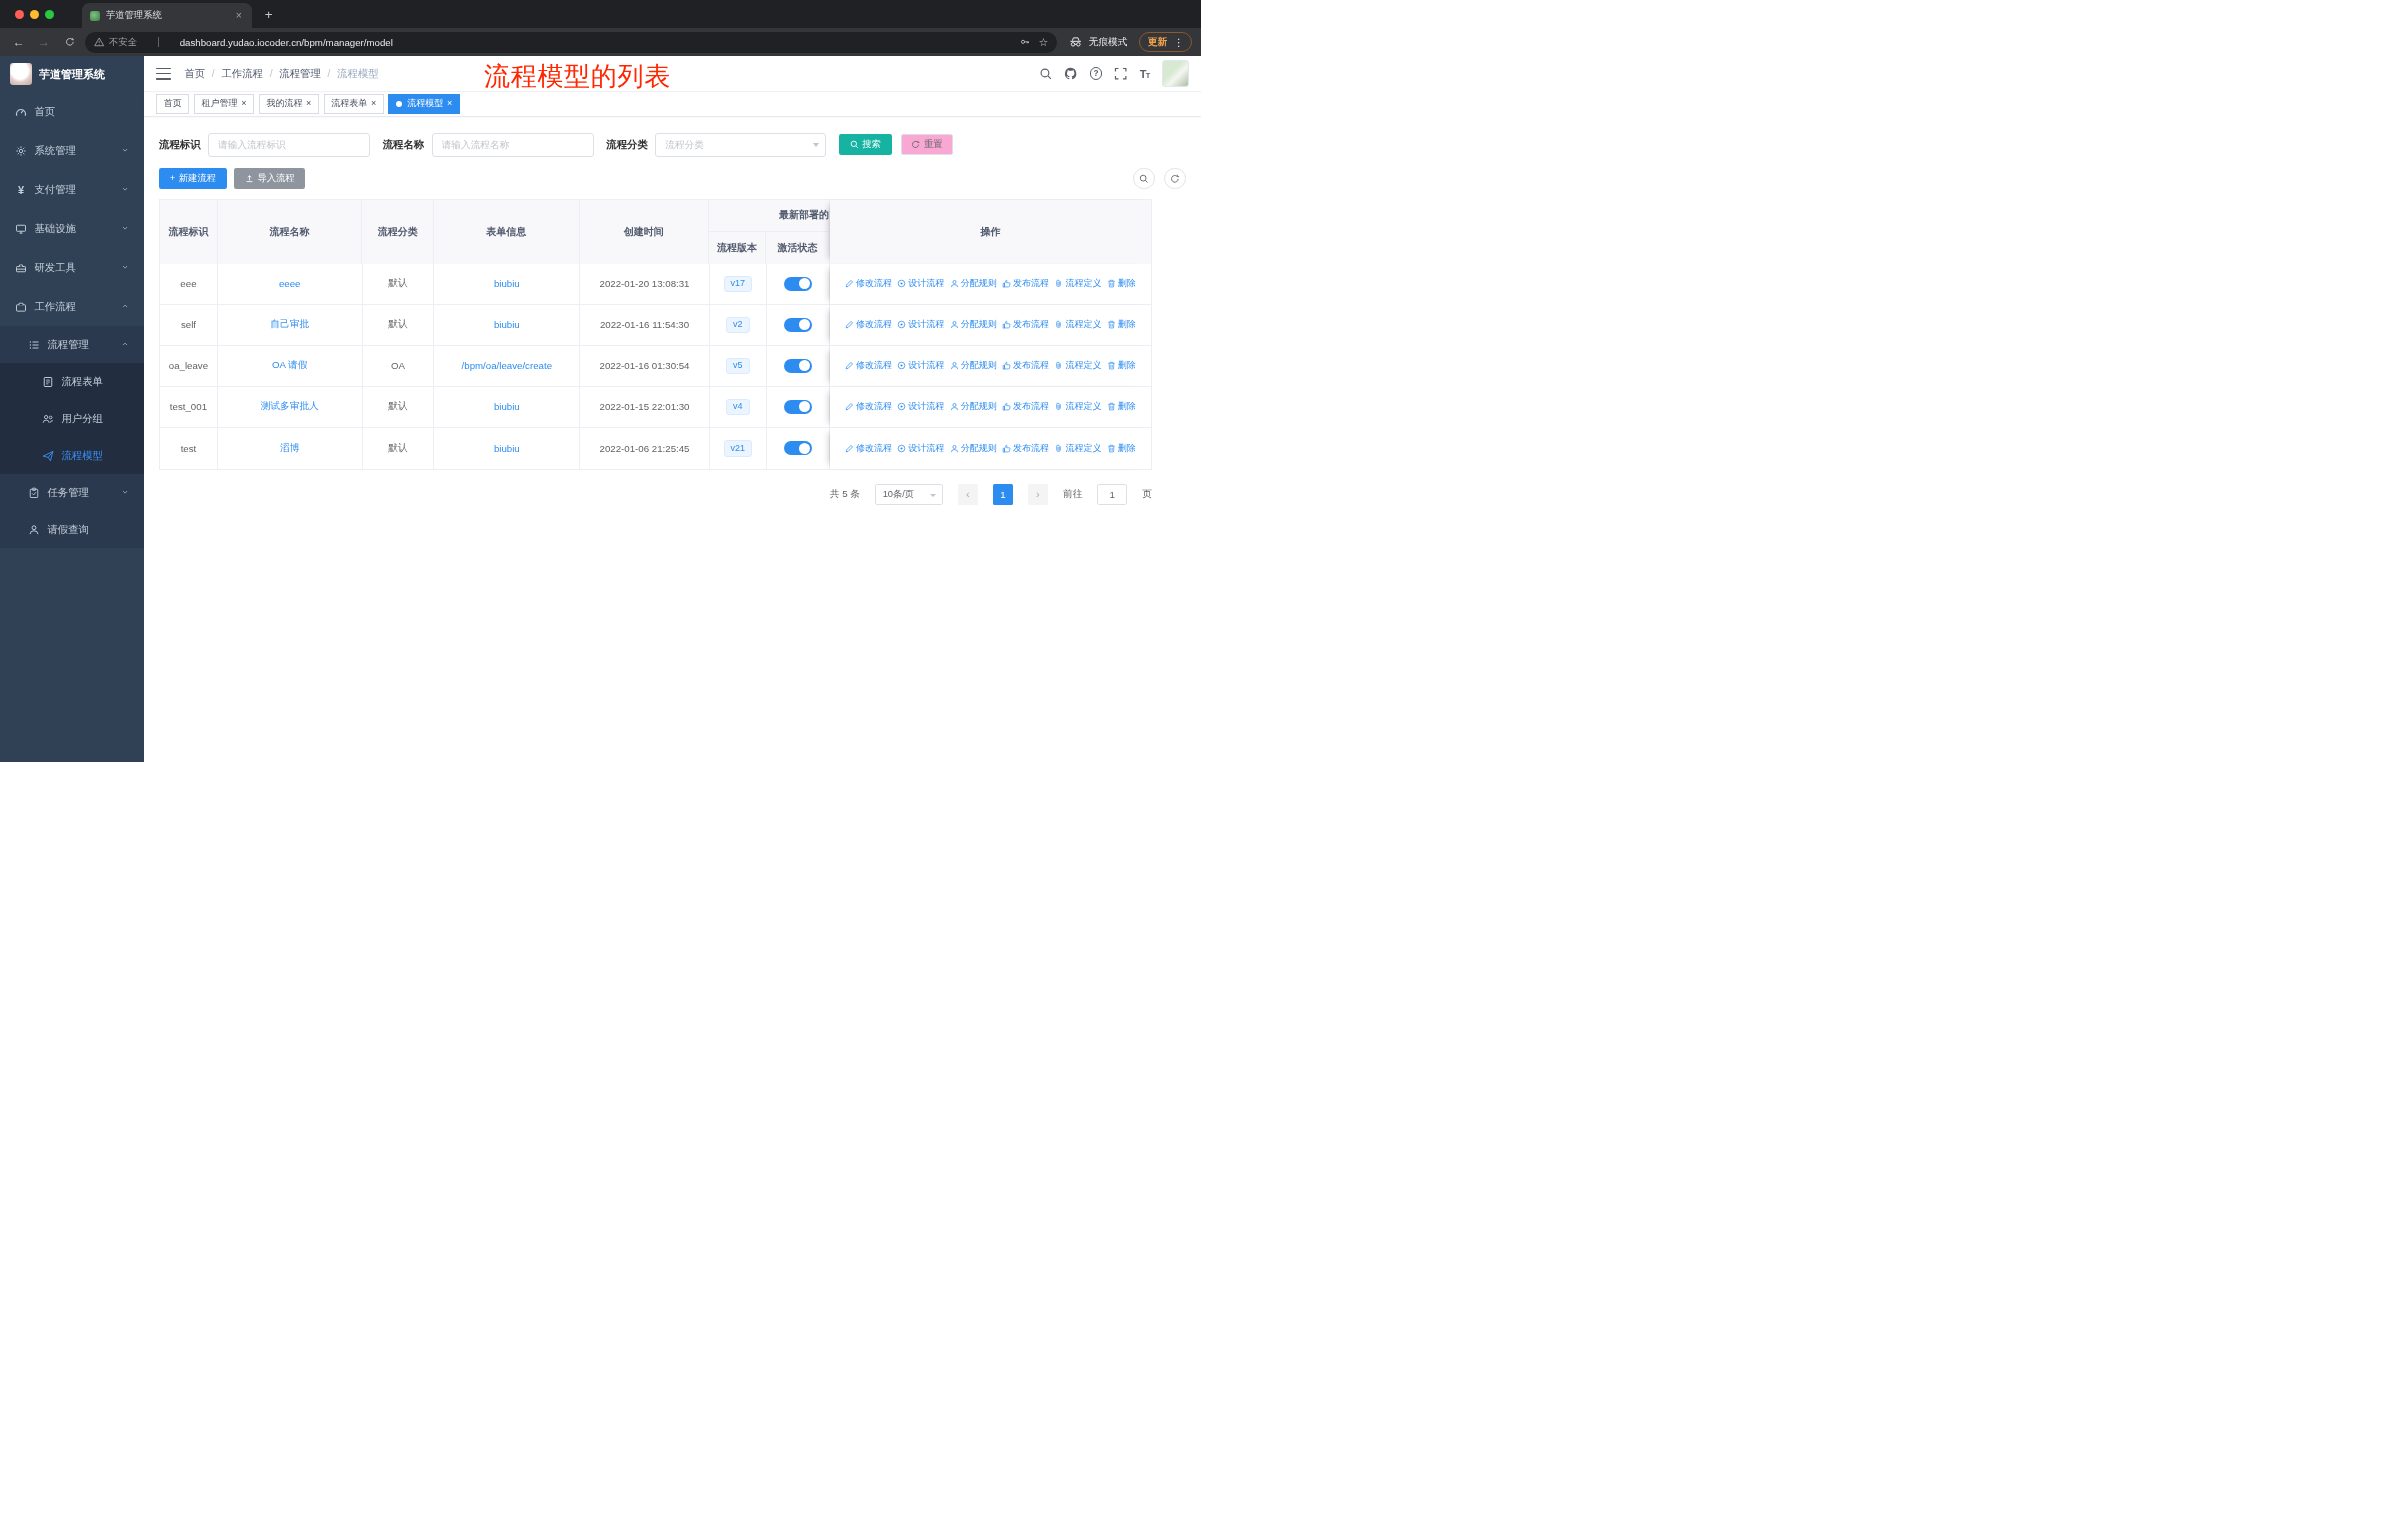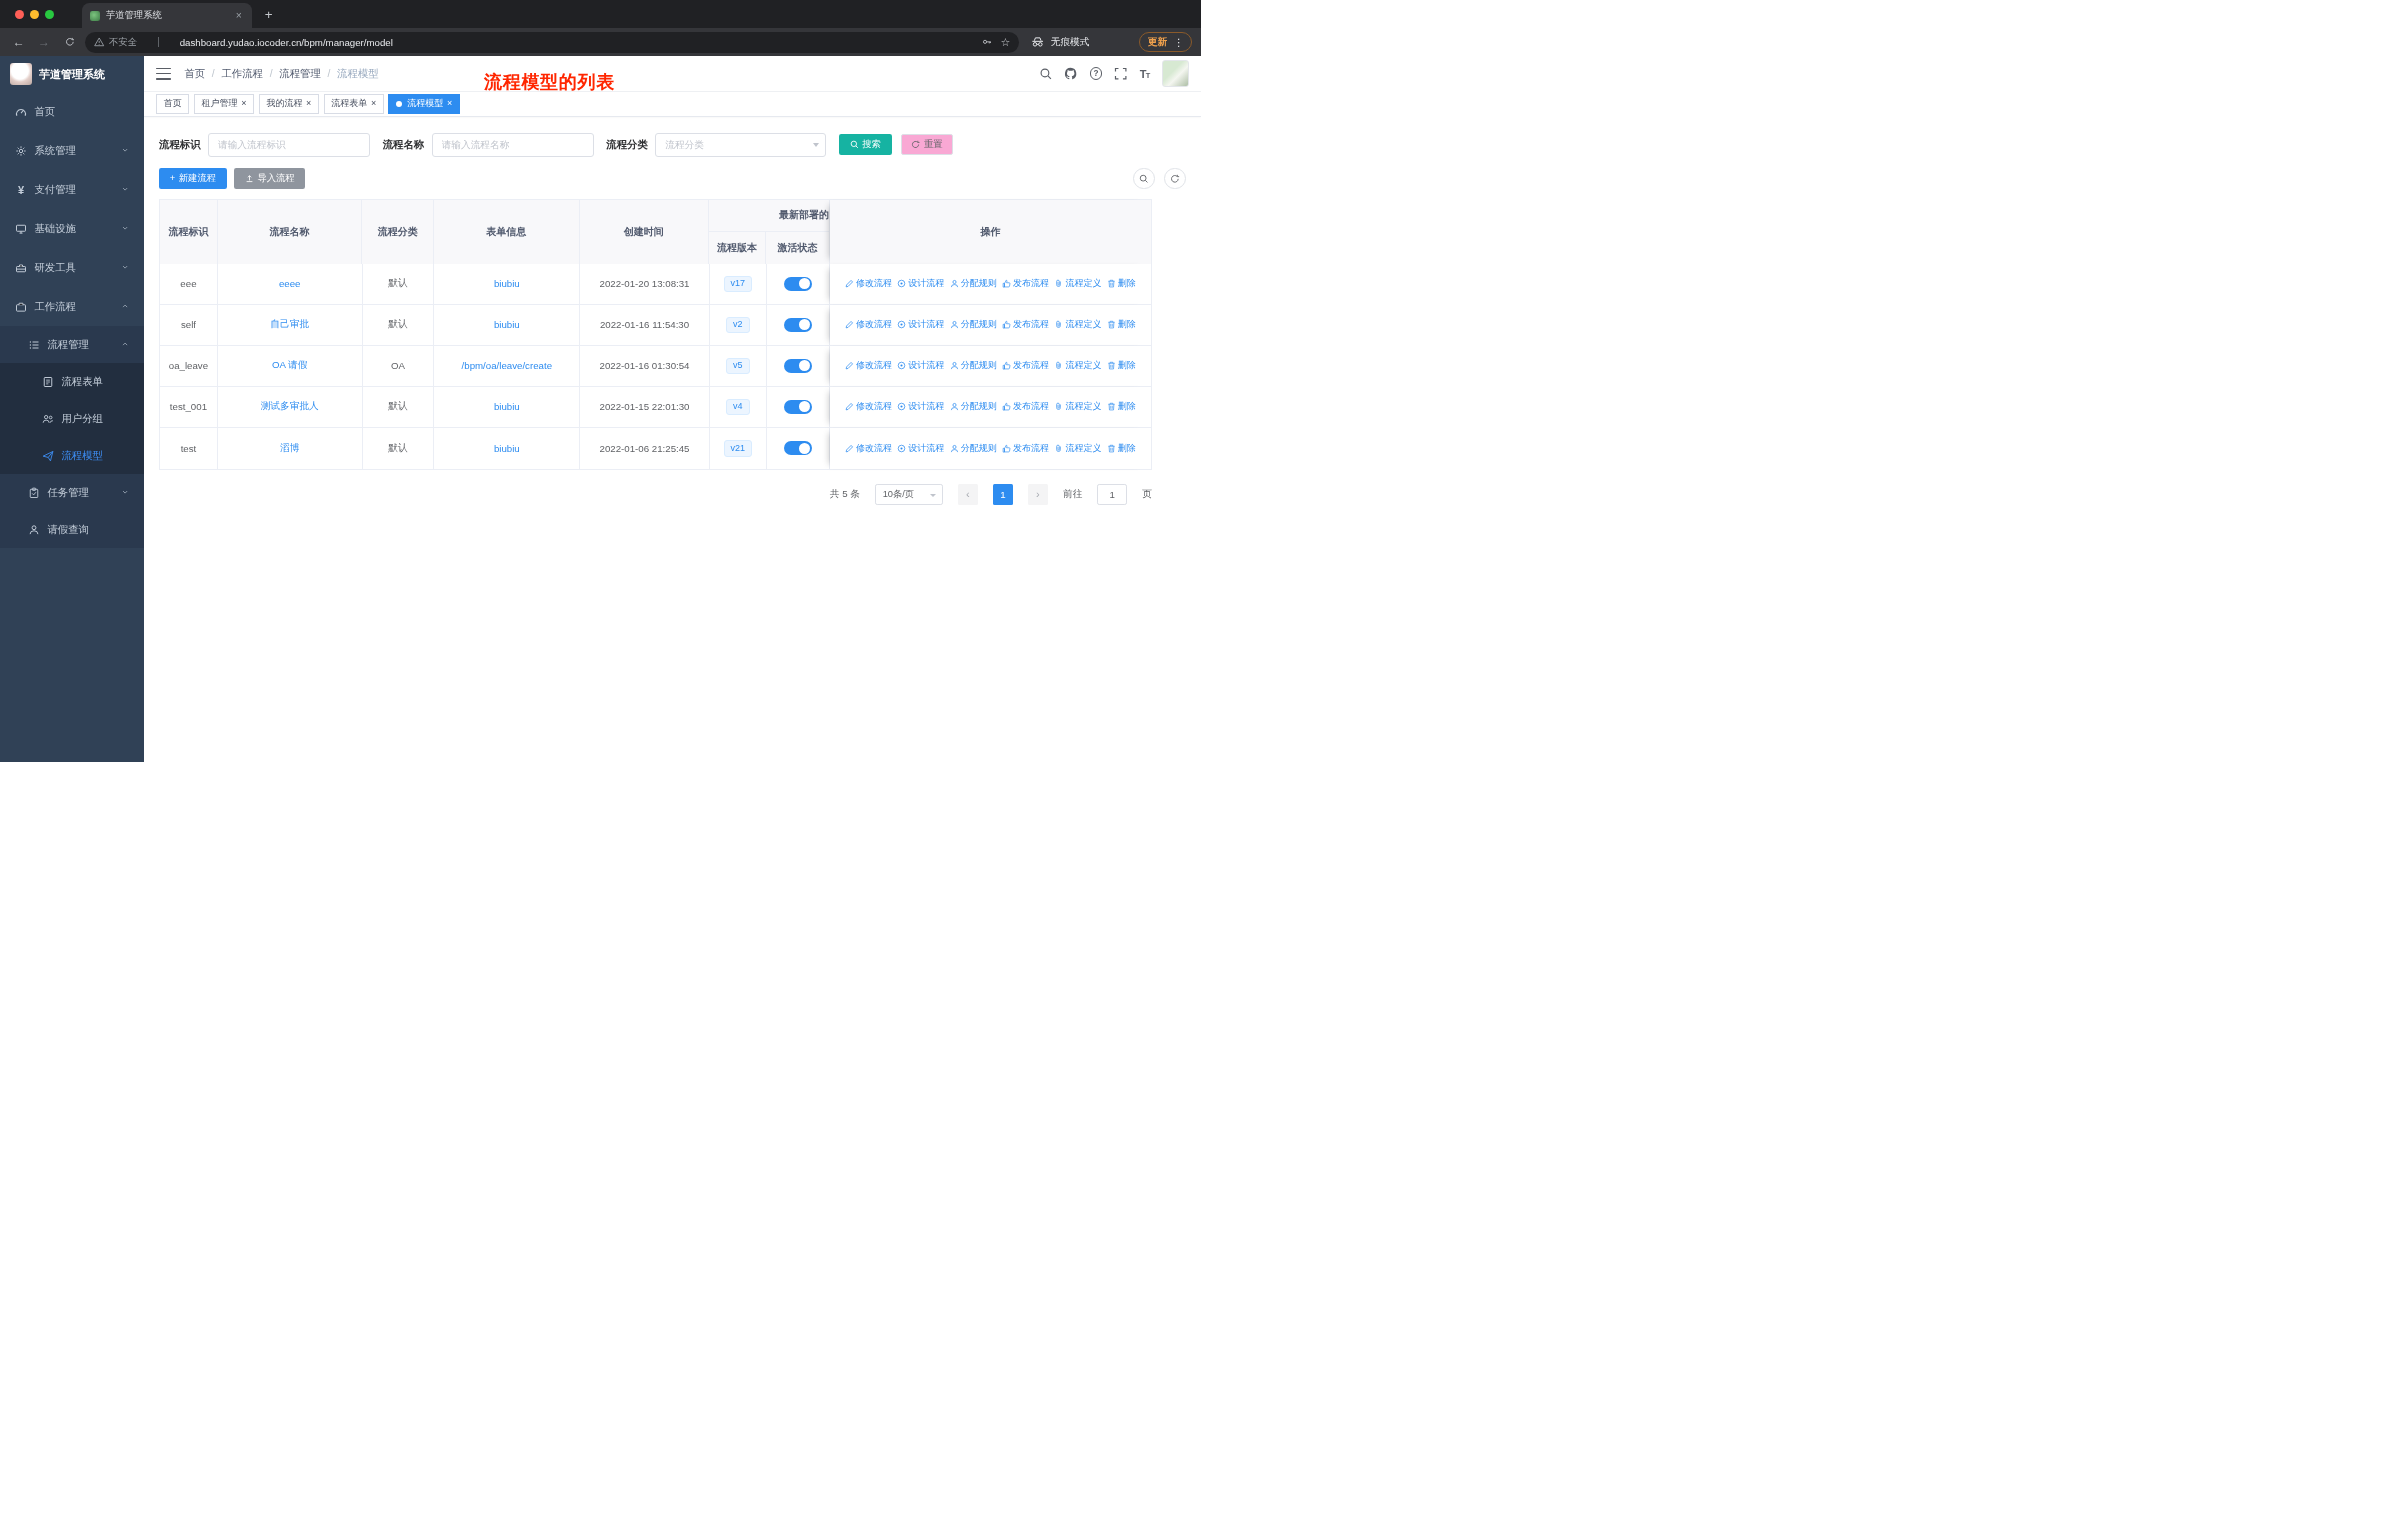--- a/index.html
+++ b/index.html
@@ -20,21 +20,21 @@
 
   .chrome-url { height:28px; background:#35363a; display:flex; align-items:center; padding:0 9px; gap:6px; }
   .nav-ic { color:#c6c9ce; font-size:12px; width:19.4px; height:19.4px; display:flex; align-items:center; justify-content:center; }
   .nav-ic.dim { color:#6e7277; }
   .omnibox { flex:1; height:21px; background:#202124; border-radius:10.4px; display:flex; align-items:center; padding:0 9px; gap:21px; min-width:0; }
   .sec { display:flex; align-items:center; gap:4.5px; color:#9aa0a6; font-size:9.3px; white-space:nowrap; }
   .vdiv { width:0.7px; height:10.4px; background:#5f6368; }
   .url-text { color:#e8eaed; font-size:9.7px; white-space:nowrap; overflow:hidden; flex:1; }
   .omni-right { display:flex; align-items:center; gap:9px; margin-left:auto; }
   .incog { display:flex; align-items:center; gap:6px; color:#e8eaed; font-size:9.7px; padding:0 6px; white-space:nowrap; }
-  .update-pill { display:flex; align-items:flex-start; gap:6px; border:0.7px solid #8a5a2a; border-radius:10.4px; padding:2.2px 7.4px;margin-left:38px; }
+  .update-pill { display:flex; align-items:flex-start; gap:6px; border:0.7px solid #8a5a2a; border-radius:10.4px; padding:2.2px 7.4px; }
   .update-pill .upd { color:#f0a14c; font-size:9.7px; font-weight:700; }
   .update-pill .more { color:#e8eaed; font-size:10.4px; }
 
   
   .app { display:flex; height:706px; }
   .sidebar { width:144px; background:#304156; color:#c3cdd9; flex:none; display:flex; flex-direction:column; }
   .logo { height:36px; display:flex; align-items:center; gap:7.4px; padding:0 9.7px; color:#fff; font-weight:700; font-size:11px; }
   .logo-img { width:22px; height:22px; border-radius:3px; background:radial-gradient(circle at 45% 35%, #ffffff 0 45%, #e4cfc9 60%, #b9a6a0); flex:none; }
   .m-item { height:39px; display:flex; align-items:center; gap:7.4px; padding:0 15px; font-size:10.4px; cursor:pointer; white-space:nowrap; }
   .m-item .chev { margin-left:auto; width:8.2px; height:8.2px; color:#9aa6b5; }
@@ -115,21 +115,21 @@
 
   
   .pager { width:993px; margin:0 15px; display:flex; align-items:center; justify-content:flex-end; gap:15px; padding-top:14px; font-size:9.7px; color:#606266; }
   .psel { position:relative; width:68px; height:21px; border:0.7px solid #dcdfe6; border-radius:2.2px; display:flex; align-items:center; padding:0 16.4px 0 6.7px; font-size:9.3px; color:#606266; cursor:pointer; }
   .psel .sel-car { top:9px; right:6px; border-left-width:3px; border-right-width:3px; border-top-width:3.7px; }
   .pbtn { width:20px; height:21px; background:#f4f4f5; border-radius:1.5px; display:flex; align-items:center; justify-content:center; font-size:11px; color:#a8abb2; cursor:pointer; }
   .pnum { width:20px; height:21px; background:#2d8cf0; color:#fff; border-radius:1.5px; display:flex; align-items:center; justify-content:center; font-size:9.7px; cursor:pointer; }
   .goto-input { width:30px; height:21px; border:0.7px solid #dcdfe6; border-radius:2.2px; text-align:center; font-size:9.7px; color:#606266; outline:none; font-family:inherit; }
 
   
-  .annotation { position:absolute; left:484px; top:70px; font-size:18px; font-weight:700; color:#ff2600; z-index:50; white-space:nowrap; letter-spacing:0.7px; }
+  .annotation { position:absolute; left:484px; top:59px; font-size:26px; font-weight:400; color:#ff2600; z-index:50; white-space:nowrap; letter-spacing:0.7px; }
 </style>
 </head>
 <body>
 
 <div class="chrome-tabs">
   <div class="traffic">
     <span class="dot r"></span>
     <span class="dot y"></span>
     <span class="dot g"></span>
   </div>

